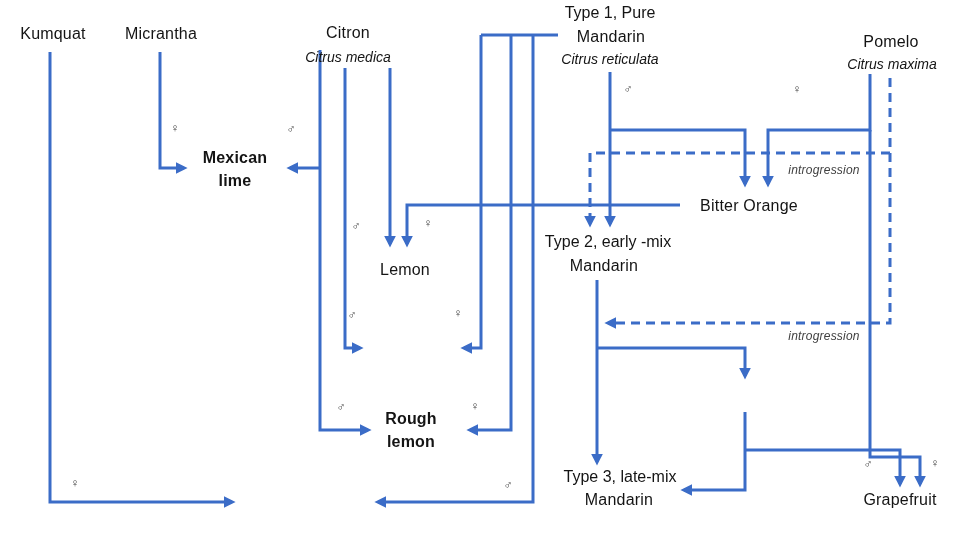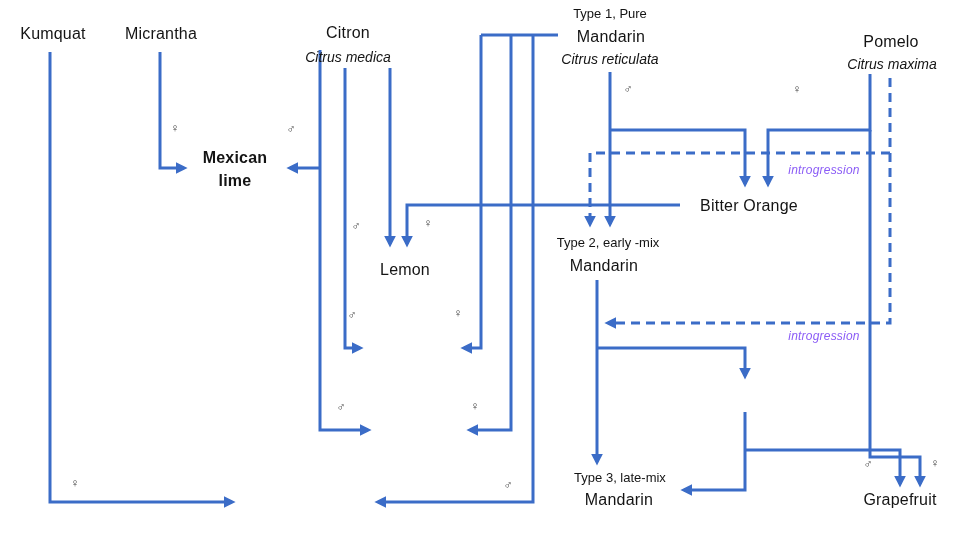--- a/index.html
+++ b/index.html
@@ -9,22 +9,22 @@
   }
   html,body{margin:0;padding:0;background:#fff;}
   body{font-family:"Liberation Sans",sans-serif;}
   #canvas{position:relative;width:960px;height:540px;background:#fff;overflow:hidden;}
   svg.wires{position:absolute;left:0;top:0;width:960px;height:540px;}
   .edge{stroke:var(--line);stroke-width:3;fill:none;}
   .dashed{stroke-dasharray:9 6;}
   .node{position:absolute;transform:translate(-50%,-50%);font-size:16px;color:var(--text);white-space:nowrap;letter-spacing:.2px;}
   .wrap{white-space:normal;width:96px;text-align:center;line-height:1.42;font-weight:bold;}
   .sub{font-size:14px;font-style:italic;letter-spacing:0;}
-  .small{font-size:13px;letter-spacing:0;}
-  .note{font-size:12px;font-style:italic;color:#8b5cf6;}
+  .small{font-size:16px;letter-spacing:0;}
+  .note{font-size:12px;font-style:italic;color:#404040;}
   .sym{position:absolute;transform:translate(-50%,-50%);font-size:12px;color:var(--symbol);}
 </style>
 </head>
 <body>
 
 <div id="canvas">
 
   <svg class="wires" viewBox="0 0 960 540" xmlns="http://www.w3.org/2000/svg">
     <defs>
       <marker id="arrow" viewBox="0 0 10 10" refX="7" refY="5" markerWidth="4" markerHeight="4" orient="auto-start-reverse" markerUnits="strokeWidth">
@@ -69,20 +69,21 @@
   <div class="node" style="left:891px;top:42px">Pomelo</div>
   <div class="node sub" style="left:892px;top:64px">Citrus maxima</div>
 
   <div class="node wrap" style="left:235px;top:170px">Mexican lime</div>
   <div class="node" style="left:749px;top:206px">Bitter Orange</div>
   <div class="node" style="left:405px;top:270px">Lemon</div>
 
   <div class="node small" style="left:608px;top:242px">Type 2, early -mix</div>
   <div class="node" style="left:604px;top:266px">Mandarin</div>
 
+  <div class="node wrap" style="left:411px;top:431px">Rough lemon</div>
 
 
   <div class="node small" style="left:620px;top:477px">Type 3, late-mix</div>
   <div class="node" style="left:619px;top:500px">Mandarin</div>
 
   <div class="node" style="left:900px;top:500px">Grapefruit</div>
 
   <div class="node note" style="left:824px;top:170px">introgression</div>
   <div class="node note" style="left:824px;top:336px">introgression</div>
 

